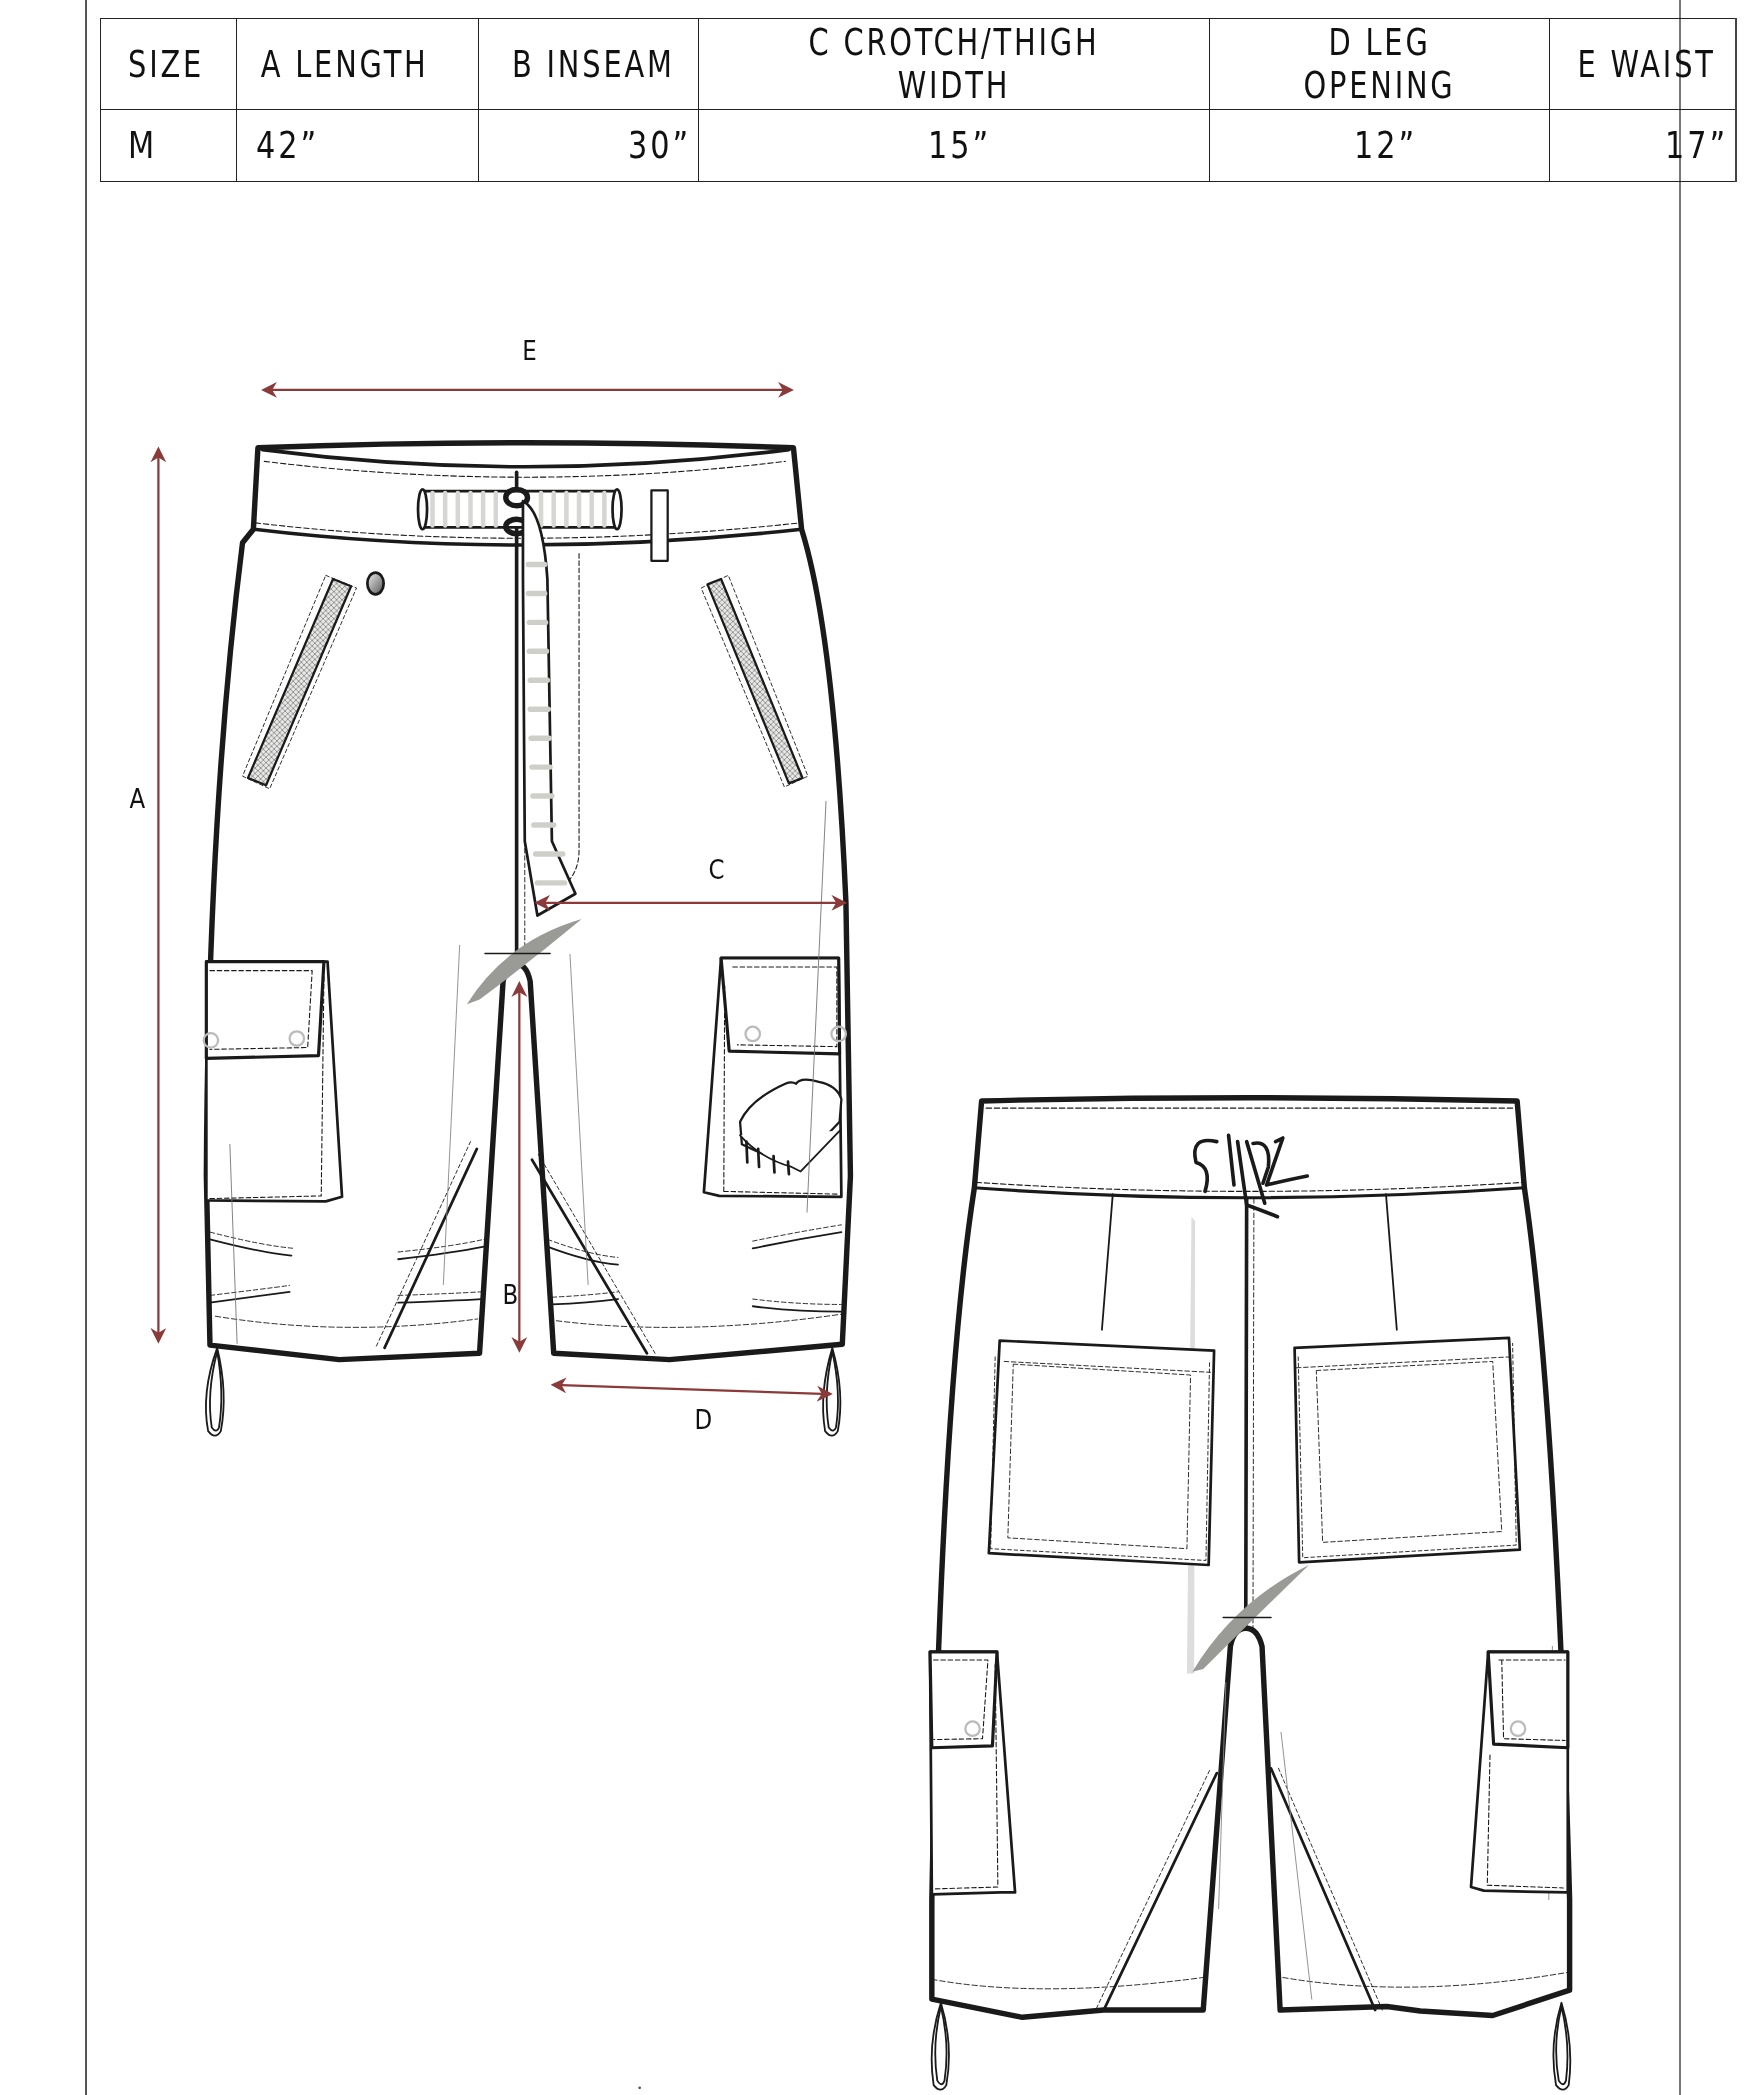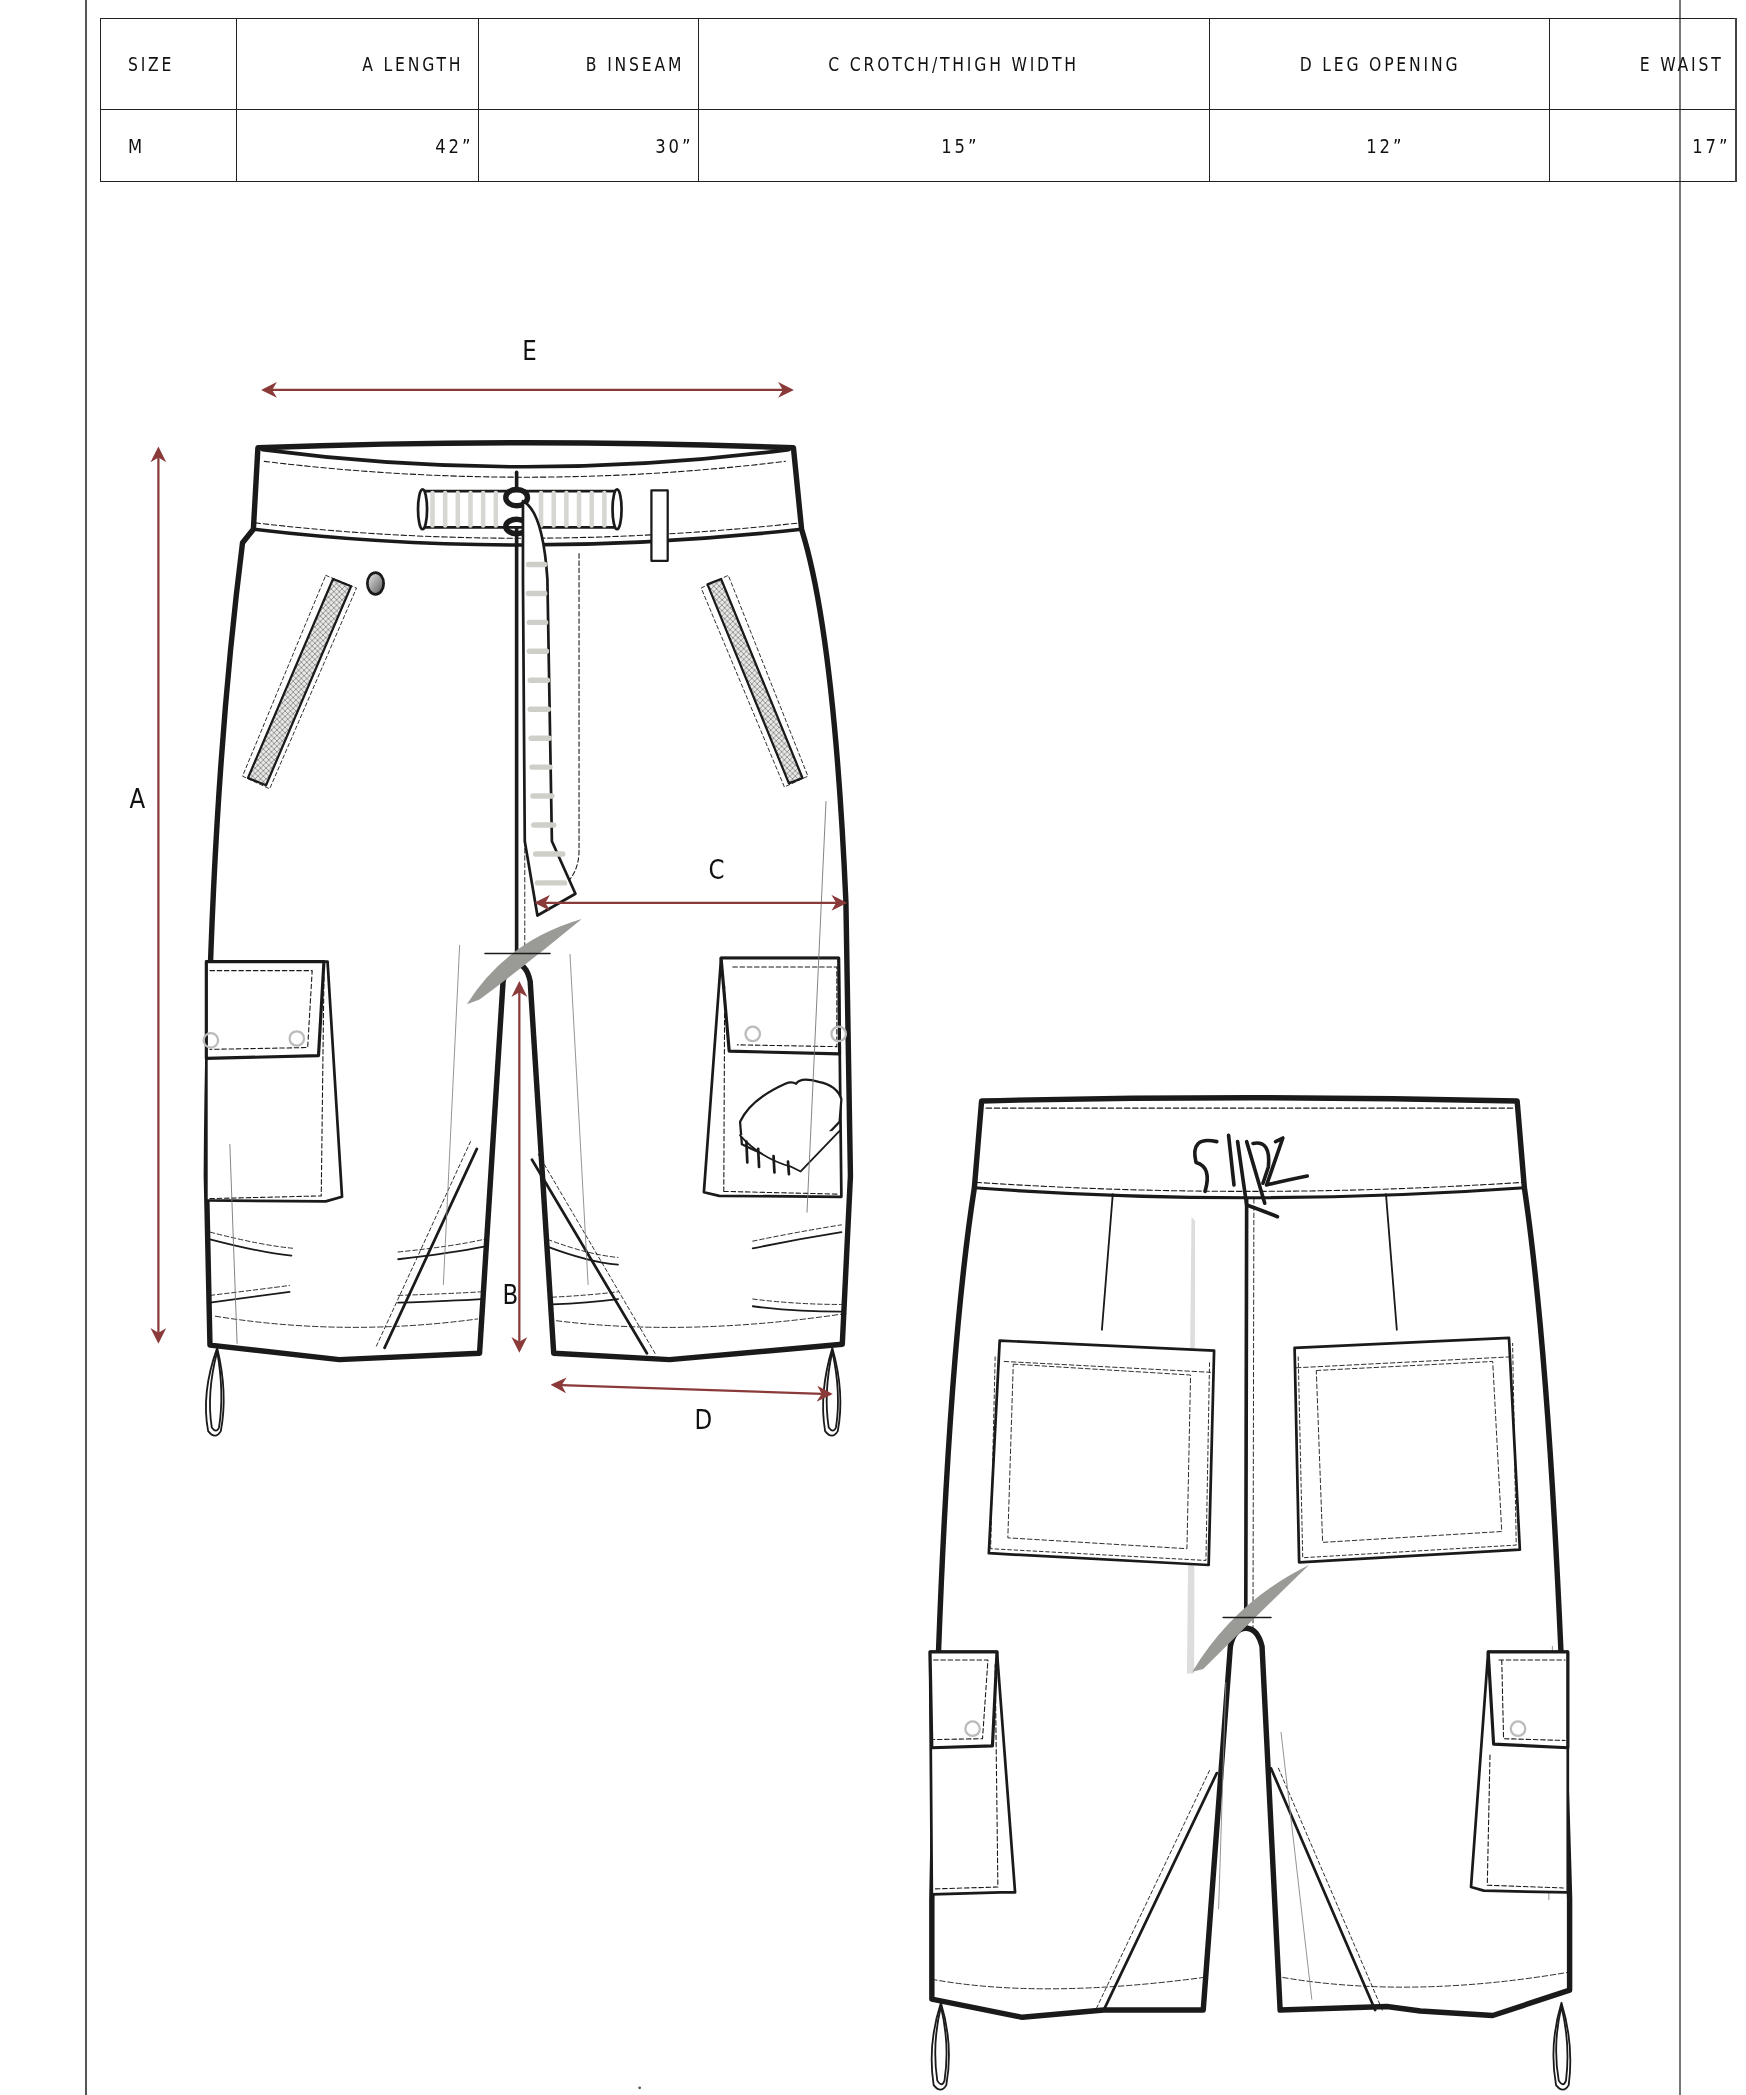--- a/index.html
+++ b/index.html
@@ -3,28 +3,28 @@
 <meta charset="utf-8">
 <style>
   html, body { margin: 0; padding: 0; background: #ffffff; }
   body { width: 1747px; height: 2096px; position: relative; overflow: hidden;
          font-family: "DejaVu Sans", sans-serif; color: #111; }
   .page-border-left { position: absolute; left: 85px; top: 0; width: 1.8px; height: 2096px; background: #555; }
   .page-border-right { position: absolute; left: 1679px; top: 0; width: 1.8px; height: 2096px; background: #777; }
   table.size-chart { position: absolute; left: 100px; top: 18px; border-collapse: collapse; }
   table.size-chart td, table.size-chart th {
     border: 1.4px solid #222; padding: 0; font-weight: normal;
-    font-family: "DejaVu Sans", sans-serif; font-size: 20px; letter-spacing: 3.6px;
+    font-family: "DejaVu Sans", sans-serif; font-size: 37px; letter-spacing: 3.6px;
     transform-origin: left center;
   }
   table.size-chart th { height: 90px; }
   table.size-chart tr.r1 td { height: 71px; padding-left: 12px; }
   table.size-chart tr.r2 td { height: 86px; }
   .c0 { width: 136px; text-align: left; padding-left: 27px !important; box-sizing: border-box; }
-  .c1 { width: 229px; text-align: right; }
+  .c1 { width: 229px; text-align: left; }
   .c2 { width: 207px; text-align: right; text-decoration: underline; }
   .c3 { width: 498px; text-align: center; }
   .c4 { width: 327px; text-align: center; }
   .c5 { width: 173px; text-align: right; border-right: 2.7px double #444 !important; }
   .cell-text { display: inline-block; transform: scaleX(0.82); }
   table.size-chart th .cell-text { transform: scaleX(0.78); }
   .c0 .cell-text { transform-origin: left center; }
   svg.drawing { position: absolute; left: 0; top: 0; }
   .dim-label { position: absolute; font-family: "DejaVu Sans", sans-serif; font-size: 27px; color: #111;
                transform: scaleX(0.85); }

